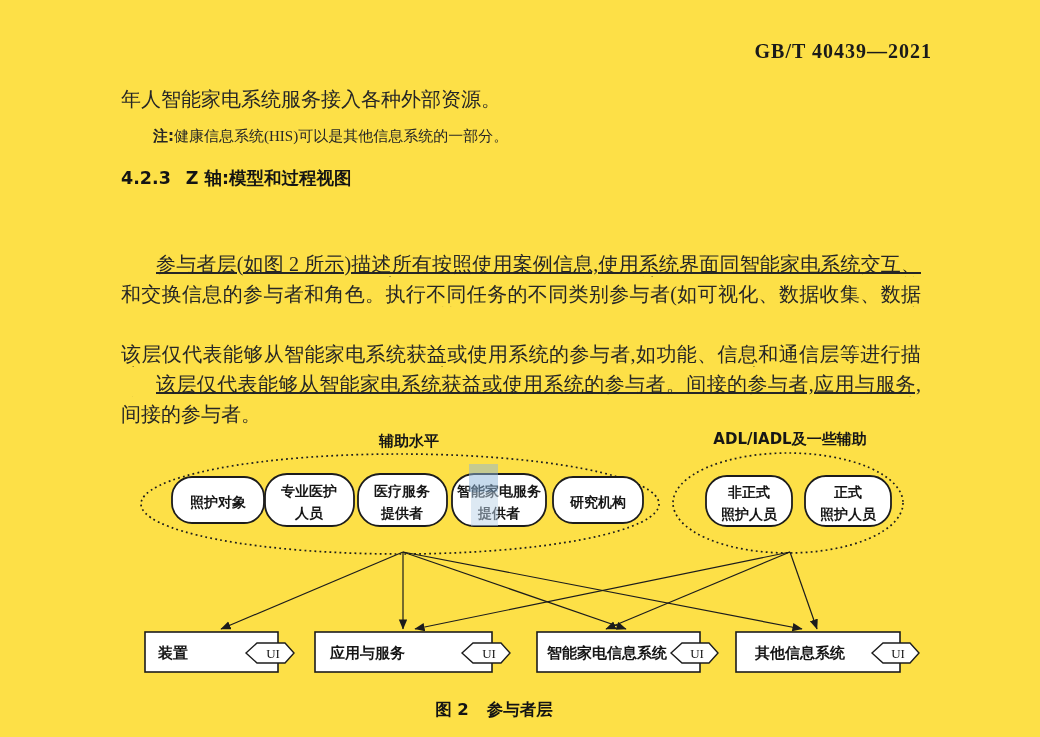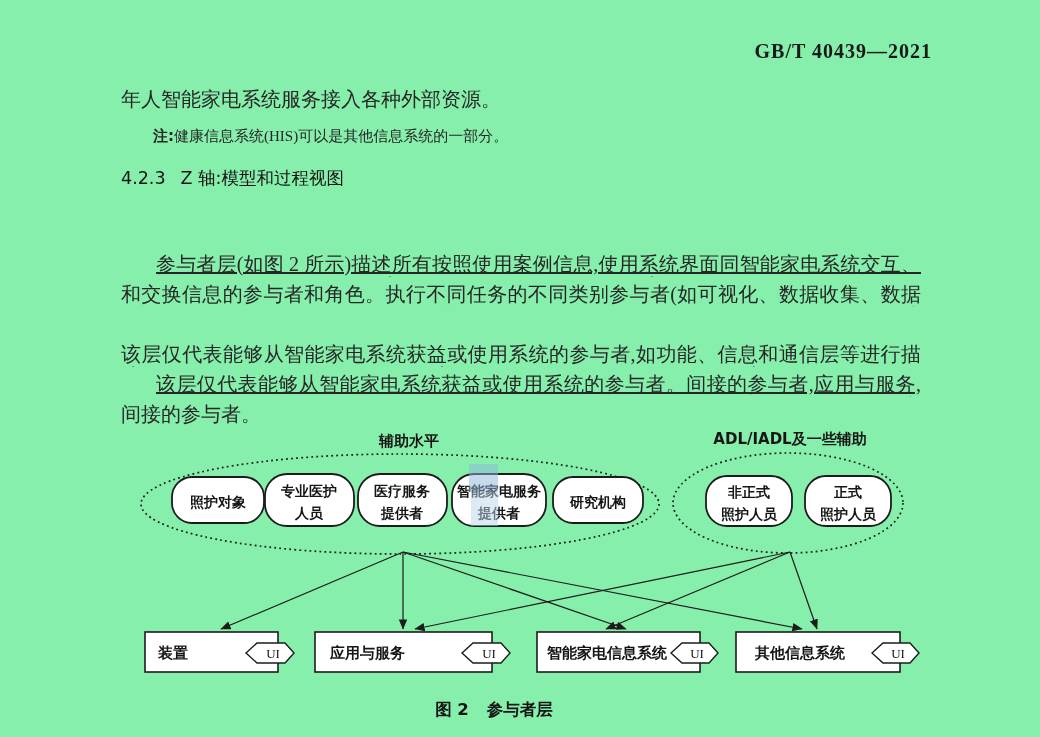--- a/index.html
+++ b/index.html
@@ -1,27 +1,27 @@
 <!DOCTYPE html>
 <html><head>
 <meta charset="utf-8">
 <style>
   html,body{margin:0;padding:0;background:#ffffff;}
-  .page{position:relative;width:1040px;height:737px;background:#86efac;overflow:hidden;
+  .page{position:relative;width:1040px;height:737px;background:#fde047;overflow:hidden;
         font-family:"Liberation Serif","DejaVu Serif",serif;color:#222;}
   .hdr{position:absolute;top:40px;right:108px;font-size:20px;font-weight:bold;
        letter-spacing:1px;font-family:"Liberation Serif","DejaVu Serif",serif;color:#1a1a1a;}
   .bline{position:absolute;left:121px;width:800px;height:24px;font-size:20px;
          line-height:22px;color:#262626;overflow:hidden;}
   .just{text-align:justify;text-align-last:justify;}
   .indent{text-indent:35px;text-decoration:underline;}
   .note{position:absolute;left:153px;top:127px;font-size:15px;color:#262626;}
   .note b{font-family:"DejaVu Sans","Liberation Sans",sans-serif;font-weight:bold;}
   .head{position:absolute;left:121px;font-family:"DejaVu Sans","Liberation Sans",sans-serif;
-        font-weight:normal;font-size:17.5px;color:#141414;}
+        font-weight:bold;font-size:17.5px;color:#141414;}
   .head .ht{margin-left:15px;}
   .caption{position:absolute;left:0;top:699px;width:988px;text-align:center;
            font-family:"DejaVu Sans","Liberation Sans",sans-serif;font-weight:bold;
            font-size:16.5px;color:#141414;}
   .caption .cl{margin-right:18px;}
   svg{position:absolute;left:0;top:420px;}
   svg text{font-family:"DejaVu Sans","Liberation Sans",sans-serif;fill:#161616;}
   .ntxt{font-size:14px;font-weight:bold;text-anchor:middle;}
   .glab{font-size:15px;font-weight:bold;text-anchor:middle;}
   .blab{font-size:15px;font-weight:bold;}

